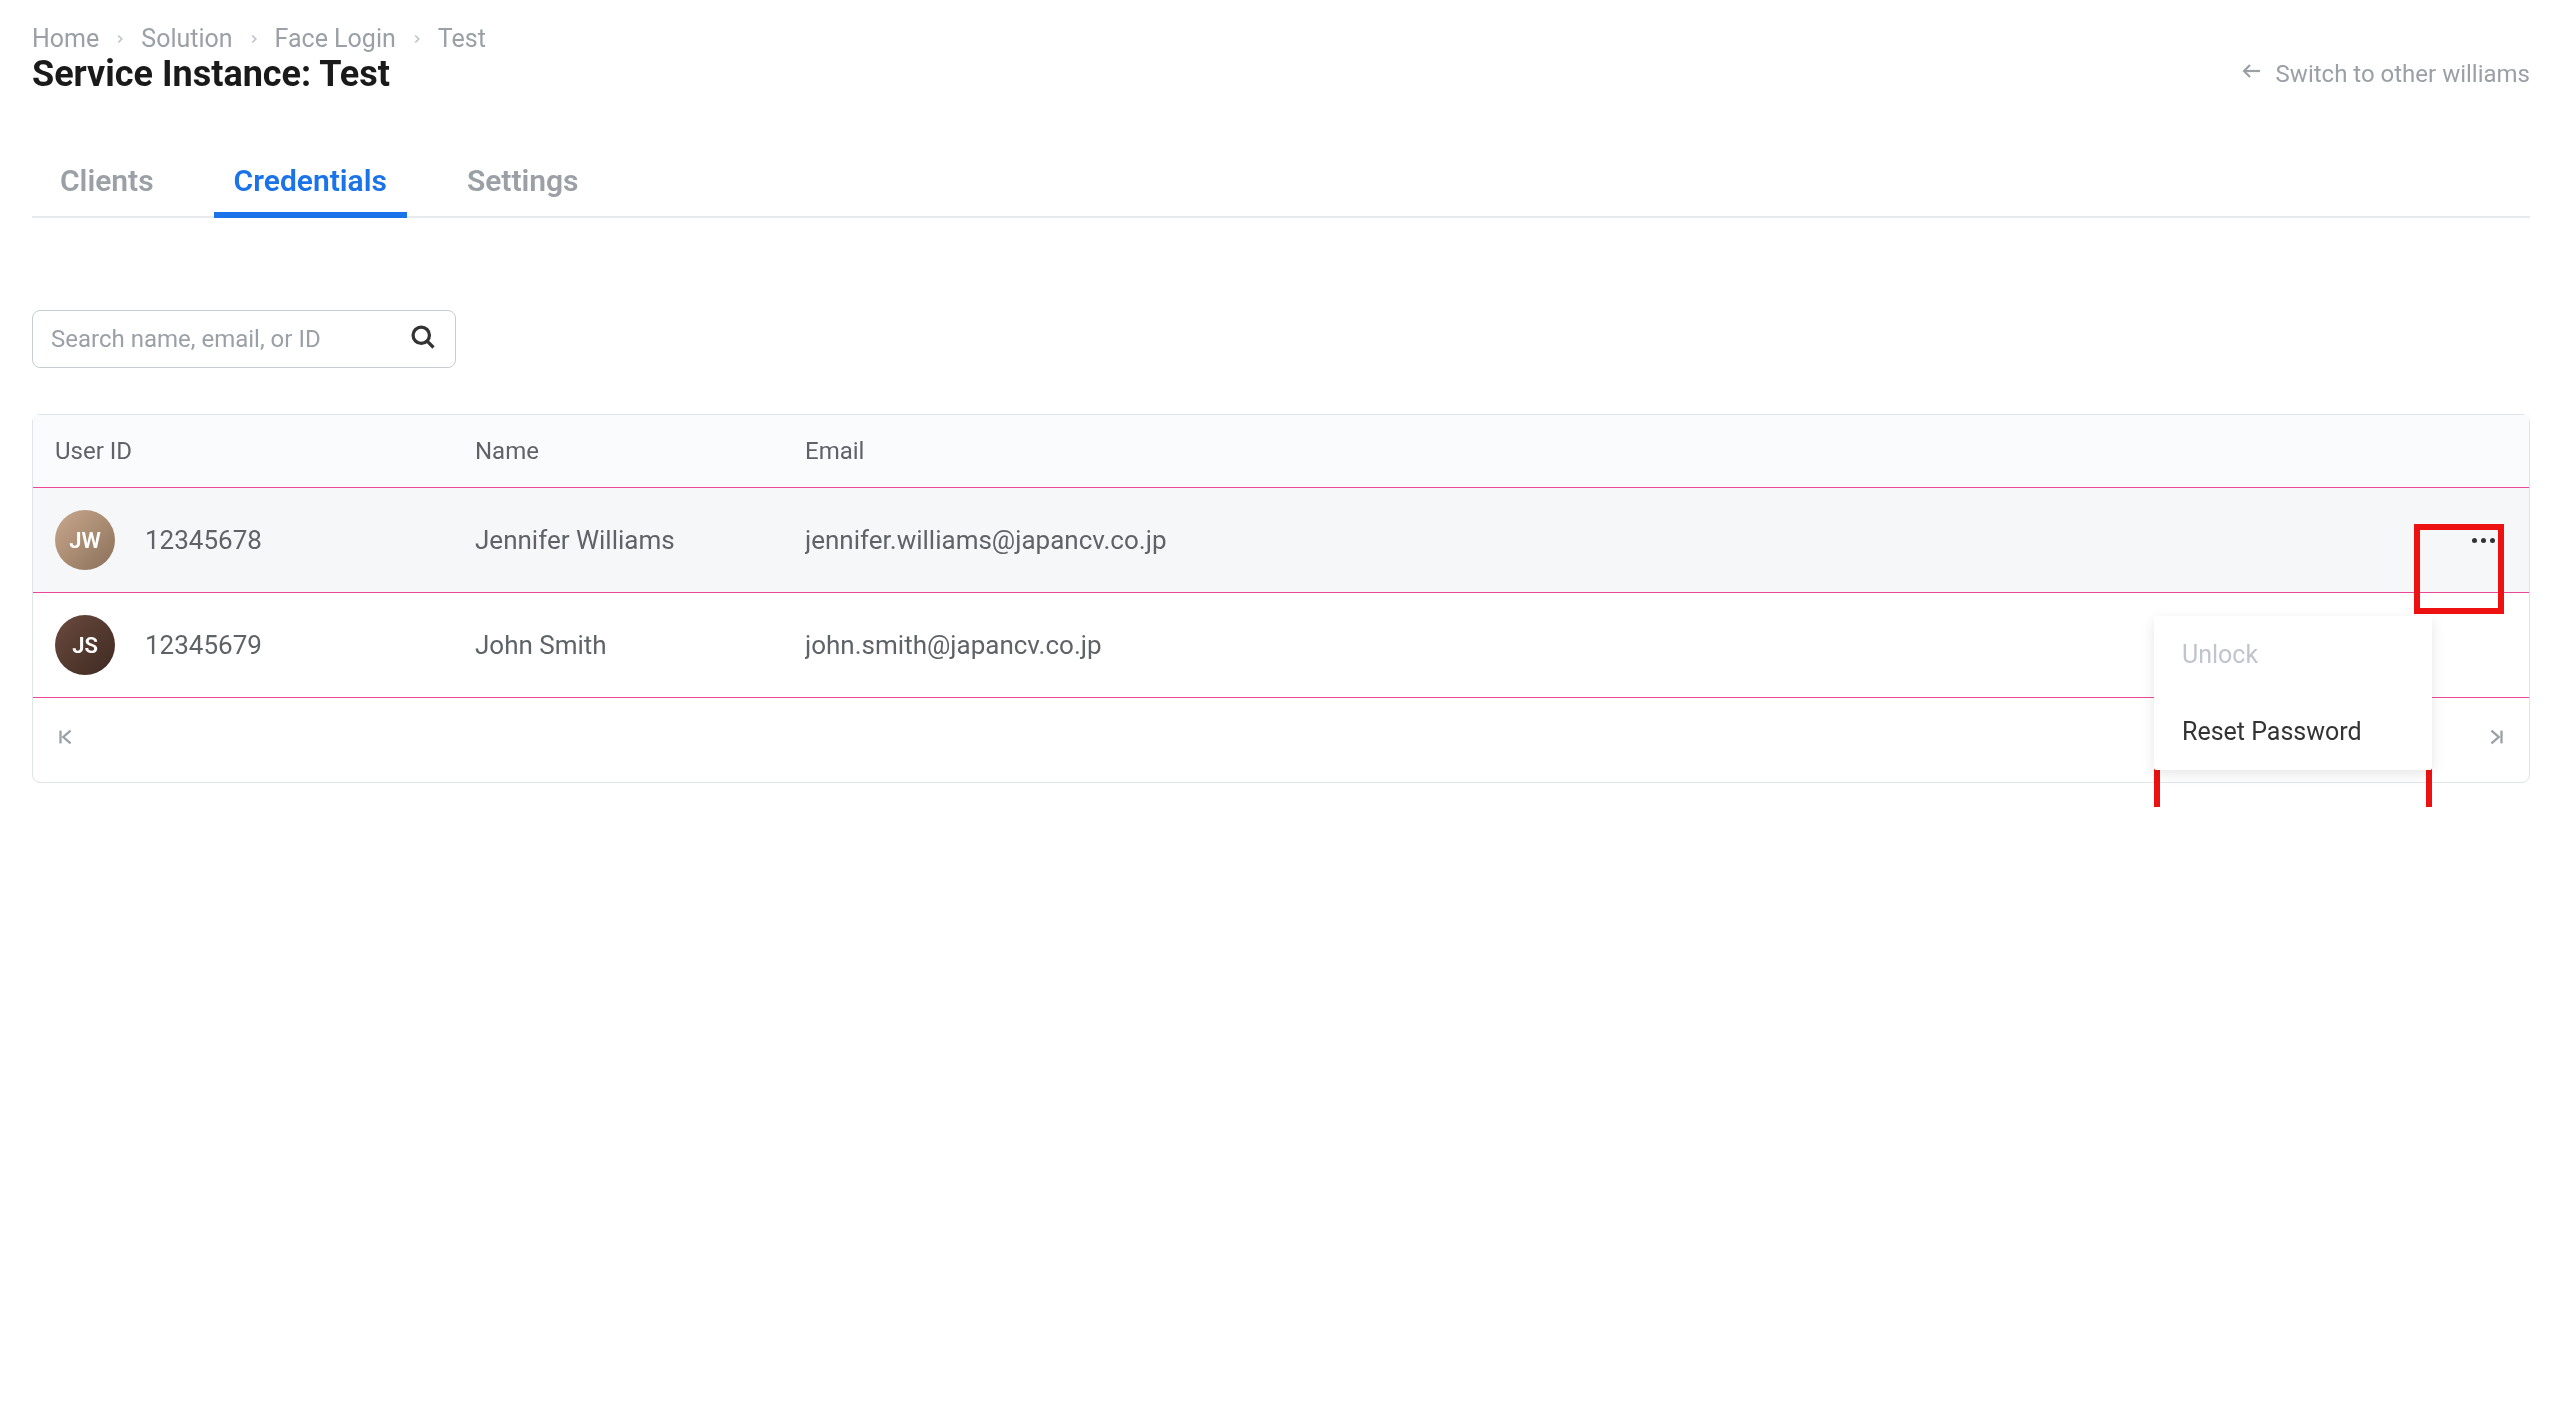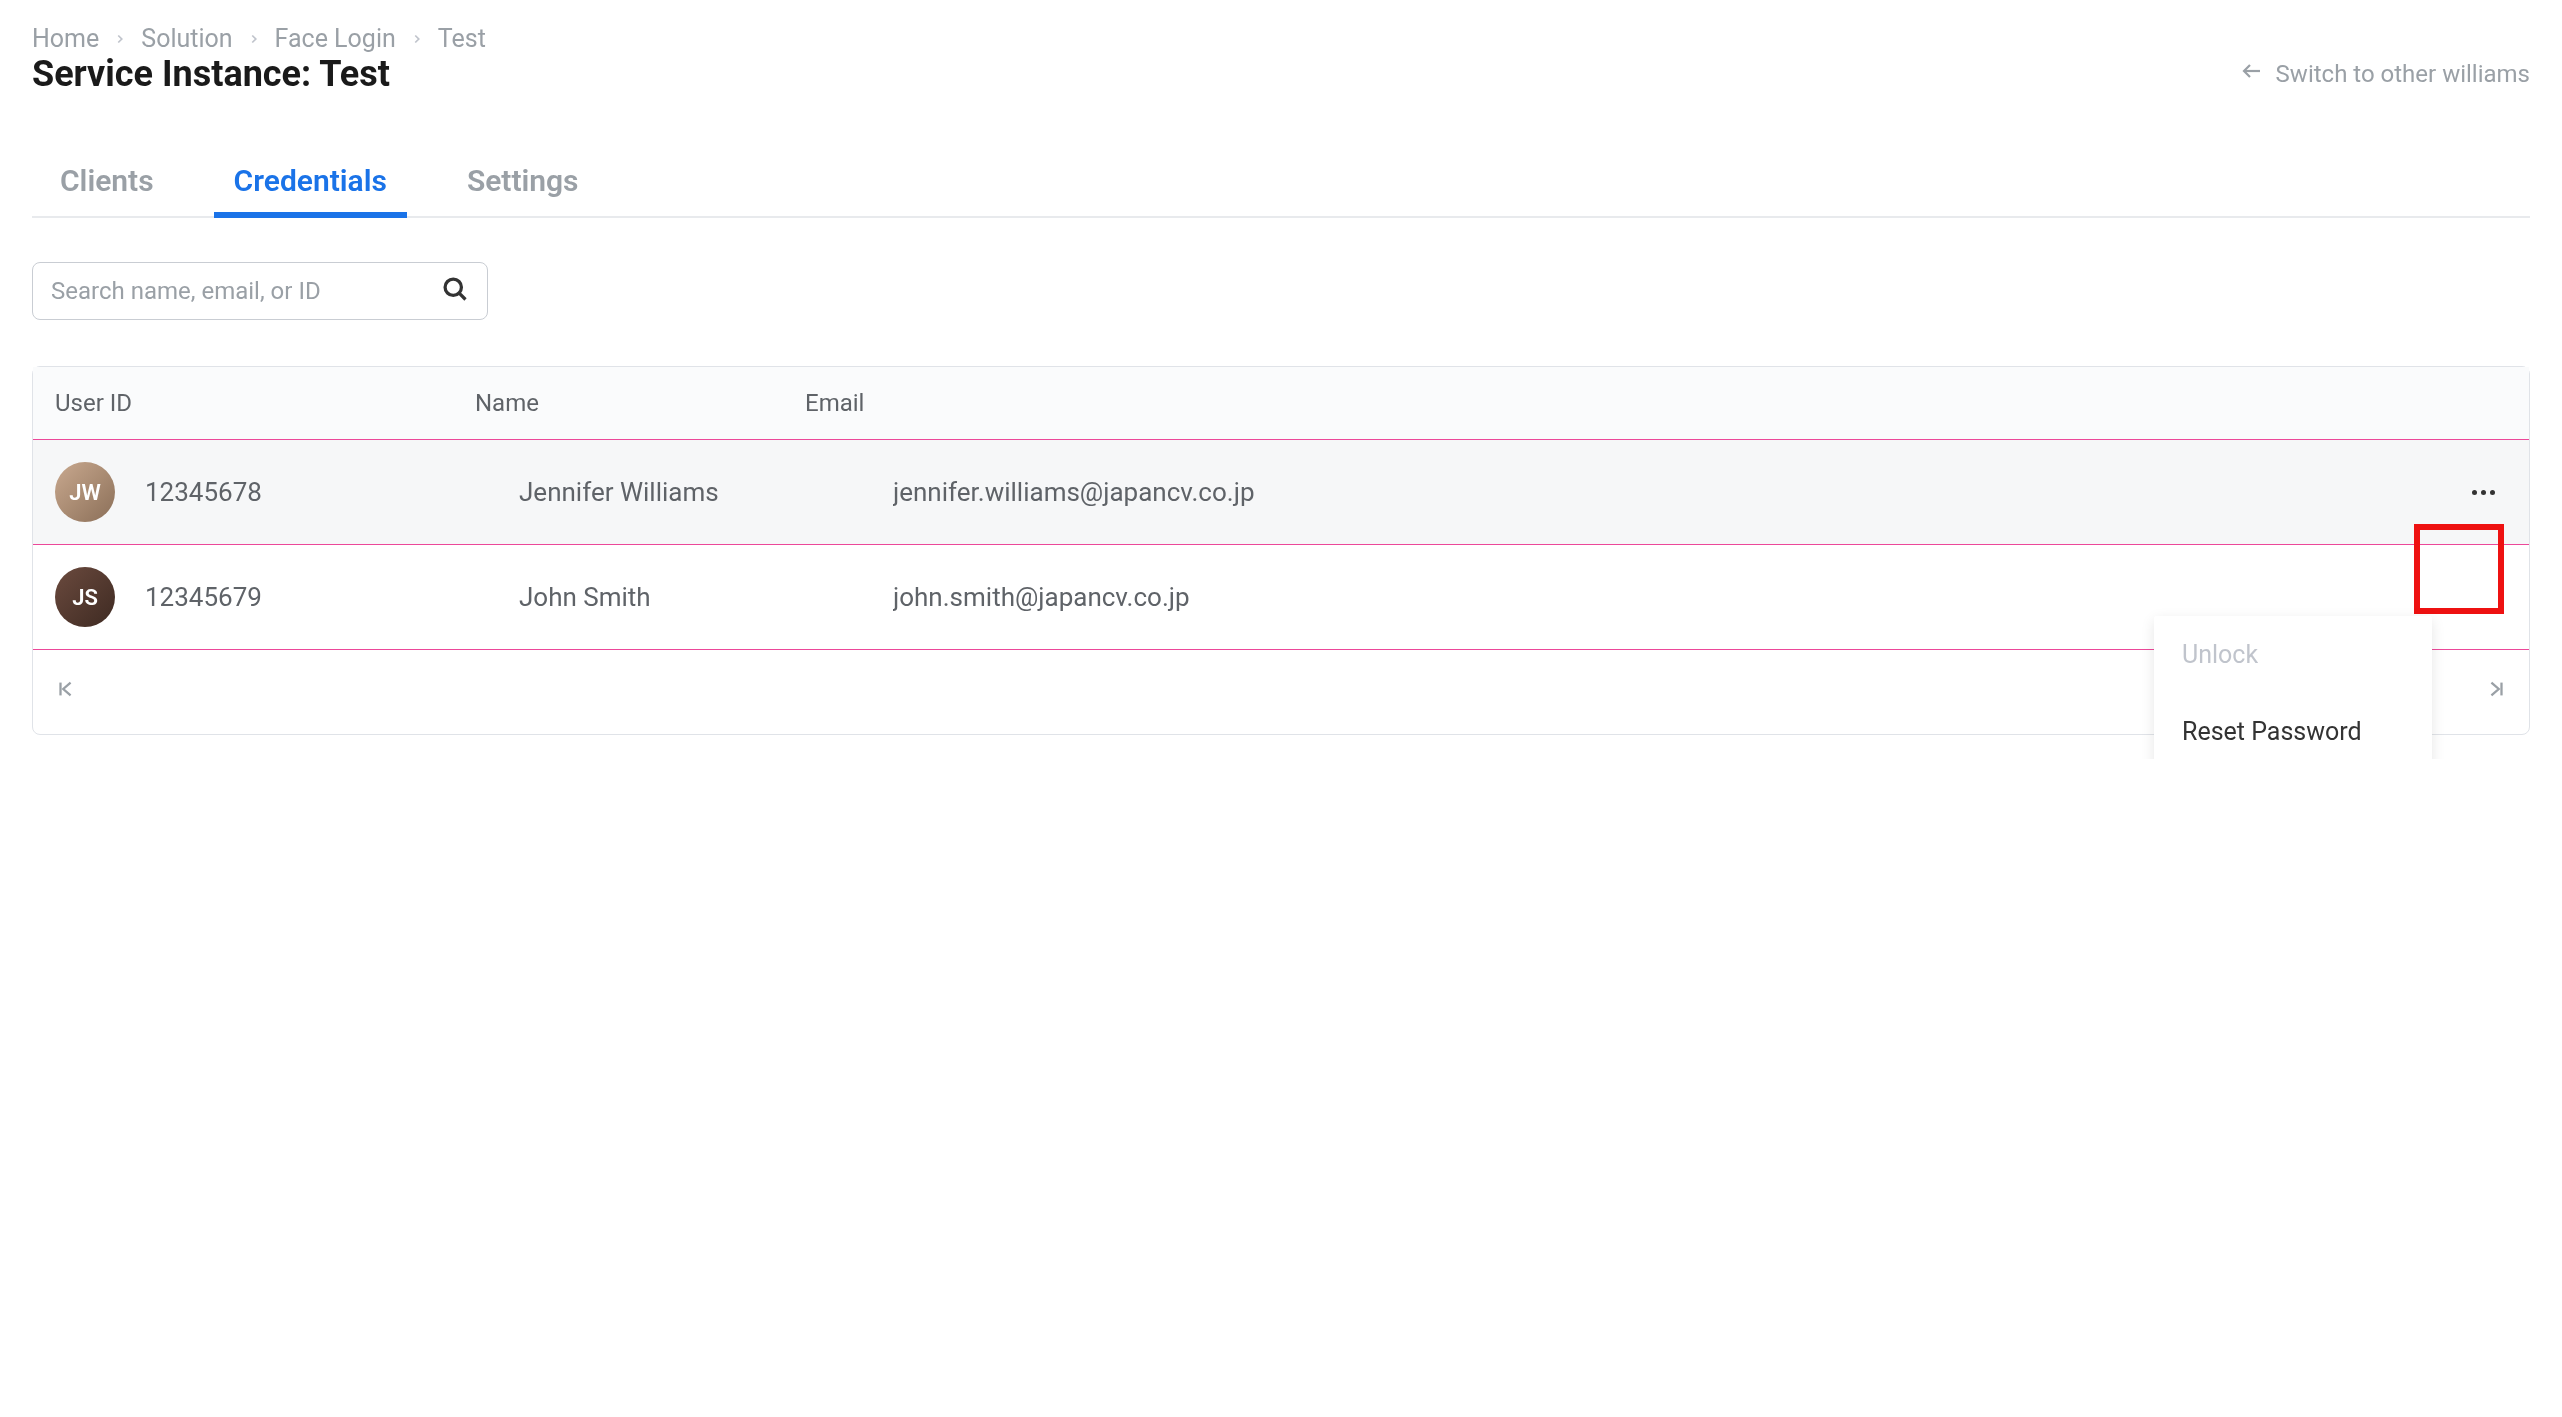--- a/index.html
+++ b/index.html
@@ -78,22 +78,23 @@
     }
     .search-wrap {
       margin-bottom: 46px;
     }
     .search-box {
       display: inline-flex;
       align-items: center;
       border: 1.5px solid #c9cdd3;
       border-radius: 8px;
       padding: 12px 18px;
-      width: 456px;
+      width: 424px;
       background: #fff;
+      margin-top: 48px;
     }
     .search-box input {
       border: none;
       outline: none;
       font-size: 24px;
       flex: 1;
       color: #333;
       background: transparent;
     }
     .search-box input::placeholder {
@@ -117,21 +118,20 @@
     }
     .table-header {
       background: #fafbfc;
       font-size: 24px;
       color: #5f6368;
     }
     .table-row {
       font-size: 26px;
       color: #5f6368;
       min-height: 96px;
-      gap: 44px;
     }
     .table-row.highlighted {
       background: #f6f7f8;
     }
     .user-cell {
       display: flex;
       align-items: center;
       gap: 30px;
       padding-left: 0;
     }

